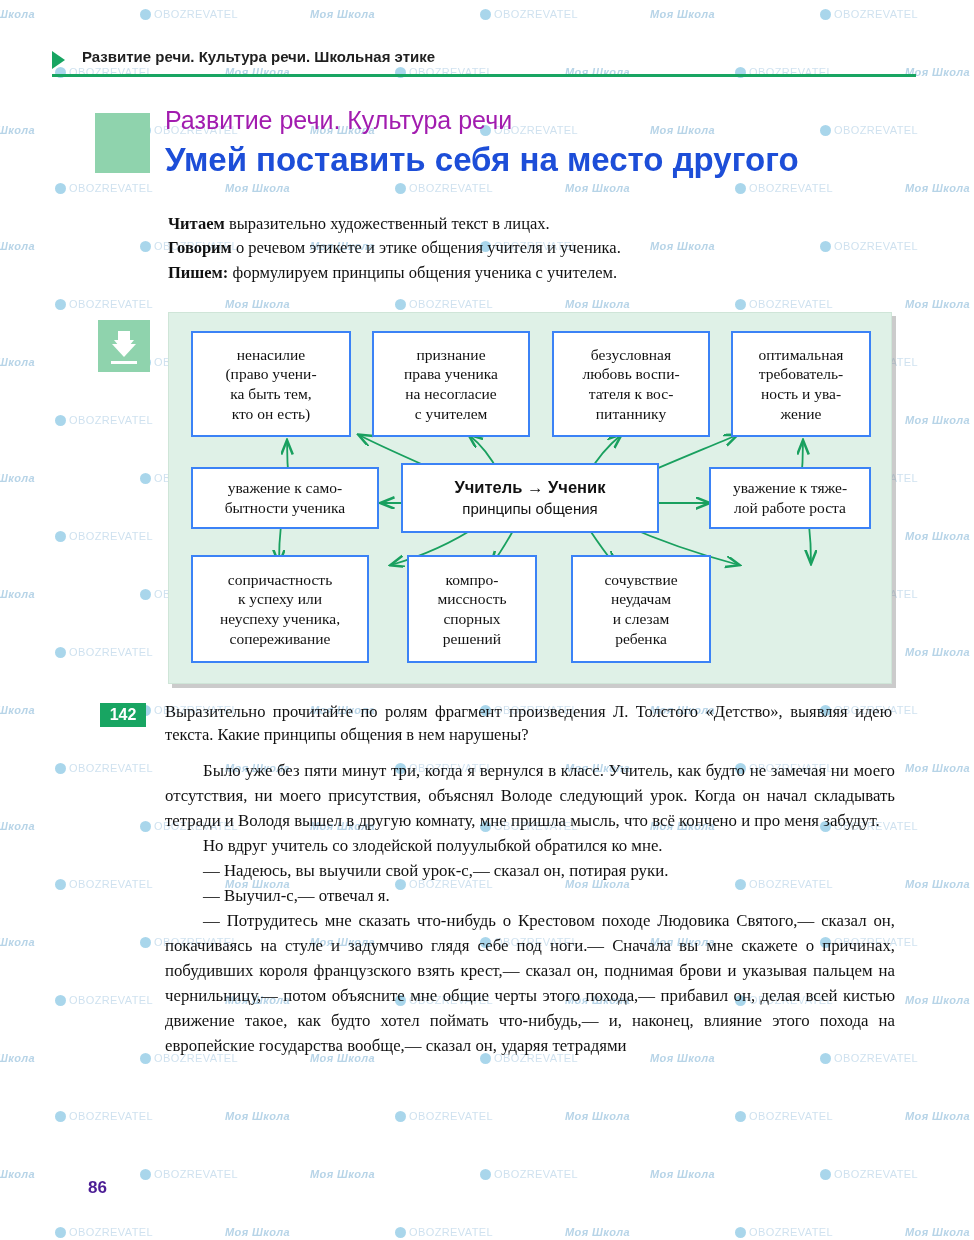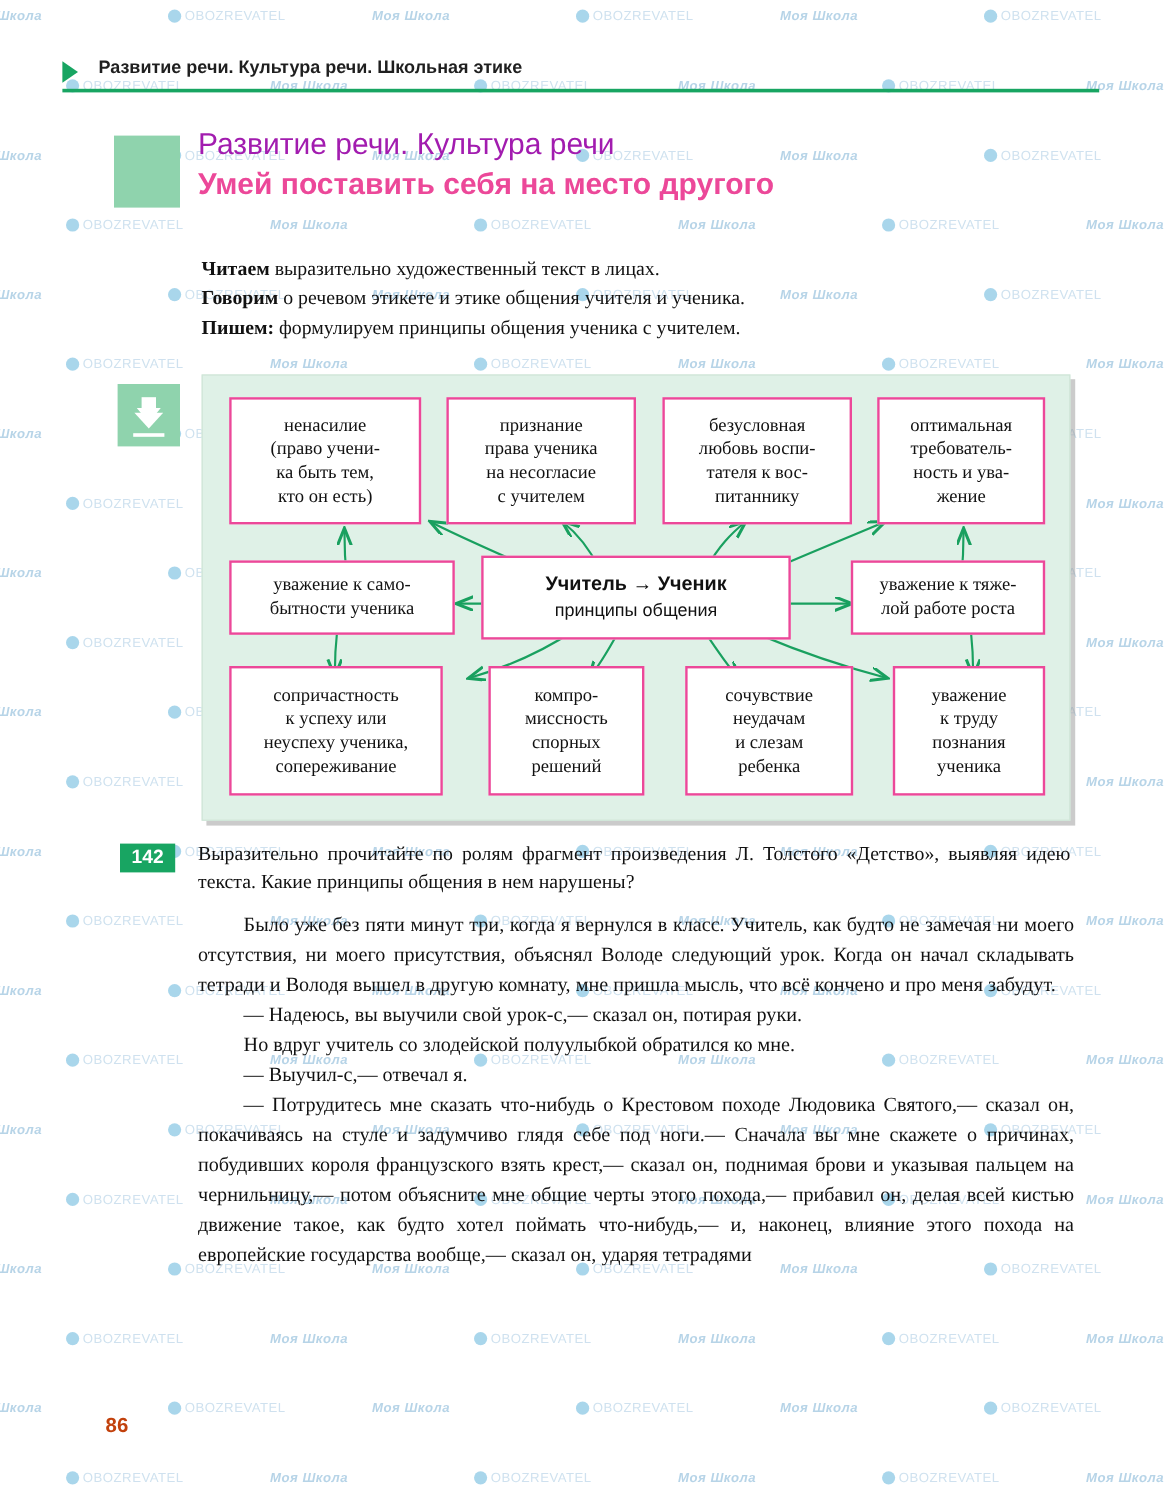--- a/index.html
+++ b/index.html
@@ -110,23 +110,23 @@
     margin-left: 70px;
   }
   .title-1 {
     font-family: "Liberation Sans", sans-serif;
     font-size: 25px;
     color: #a21caf;
     line-height: 1.25;
   }
   .title-2 {
     font-family: "Liberation Sans", sans-serif;
-    font-size: 25px;
-    font-weight: bold;
-    color: #ec4899;
+    font-size: 33px;
+    font-weight: bold;
+    color: #1d4ed8;
     line-height: 1.25;
     margin-top: 3px;
   }
 
   
   .intro {
     position: absolute;
     top: 212px;
     left: 168px;
     right: 60px;
@@ -156,21 +156,21 @@
     left: 168px;
     top: 312px;
     width: 722px;
     height: 370px;
     background: #dff1e7;
     border: 1px solid #cfe5d8;
     box-shadow: 4px 4px 0 rgba(140,140,140,.45);
   }
   .node {
     position: absolute;
-    border: 2px solid #ec4899;
+    border: 2px solid #3b82f6;
     background: #ffffff;
     box-sizing: border-box;
     display: flex;
     align-items: center;
     justify-content: center;
     text-align: center;
     font-family: "Liberation Serif", serif;
     font-size: 15.5px;
     line-height: 1.26;
     color: #111;
@@ -246,21 +246,21 @@
     bottom: 10px;
     height: 52px;
   }
   .footer .pagenum {
     position: absolute;
     left: 88px;
     top: 0;
     font-family: "Liberation Sans", sans-serif;
     font-weight: bold;
     font-size: 17px;
-    color: #c2410c;
+    color: #4c1d95;
   }
   .footer .lic {
     position: absolute;
     left: 113px;
     top: 0;
     right: 40px;
     font-family: "Liberation Sans", sans-serif;
     font-size: 12.5px;
     line-height: 1.5;
     color: #1a4fa0;
@@ -500,32 +500,29 @@
 
     <div class="node" style="left:540px; top:154px; width:162px; height:62px;">
         <span>уважение к тяже-<br>лой работе роста</span>
       </div>
     <div class="node" style="left:238px; top:242px; width:130px; height:108px;">
         <span>компро-<br>миссность<br>спорных<br>решений</span>
       </div>
     <div class="node" style="left:402px; top:242px; width:140px; height:108px;">
         <span>сочувствие<br>неудачам<br>и слезам<br>ребенка</span>
       </div>
-    <div class="node" style="left:575px; top:242px; width:127px; height:108px;">
-        <span>уважение<br>к труду<br>познания<br>ученика</span>
-      </div>
   </div>
 
   <div class="ex-num">142</div>
   <div class="ex-text">Выразительно прочитайте по ролям фрагмент произведения Л. Толстого «Детство», выявляя идею текста. Какие принципы общения в нем нарушены?</div>
 
   <div class="body-text">
     <p>Было уже без пяти минут три, когда я вернулся в класс. Учитель, как будто не замечая ни моего отсутствия, ни моего присутствия, объяснял Володе следующий урок. Когда он начал складывать тетради и Володя вышел в другую комнату, мне пришла мысль, что всё кончено и про меня забудут.</p>
+    <p>Но вдруг учитель со злодейской полуулыбкой обратился ко мне.</p>
     <p>— Надеюсь, вы выучили свой урок-с,— сказал он, потирая руки.</p>
-    <p>Но вдруг учитель со злодейской полуулыбкой обратился ко мне.</p>
     <p>— Выучил-с,— отвечал я.</p>
     <p>— Потрудитесь мне сказать что-нибудь о Крестовом походе Людовика Святого,— сказал он, покачиваясь на стуле и задумчиво глядя себе под ноги.— Сначала вы мне скажете о причинах, побудивших короля французского взять крест,— сказал он, поднимая брови и указывая пальцем на чернильницу,— потом объясните мне общие черты этого похода,— прибавил он, делая всей кистью движение такое, как будто хотел поймать что-нибудь,— и, наконец, влияние этого похода на европейские государства вообще,— сказал он, ударяя тетрадями</p>
   </div>
 
   <div class="footer">
     <div class="pagenum">86</div>
     <div class="lic">
     </div>
   </div>
 

